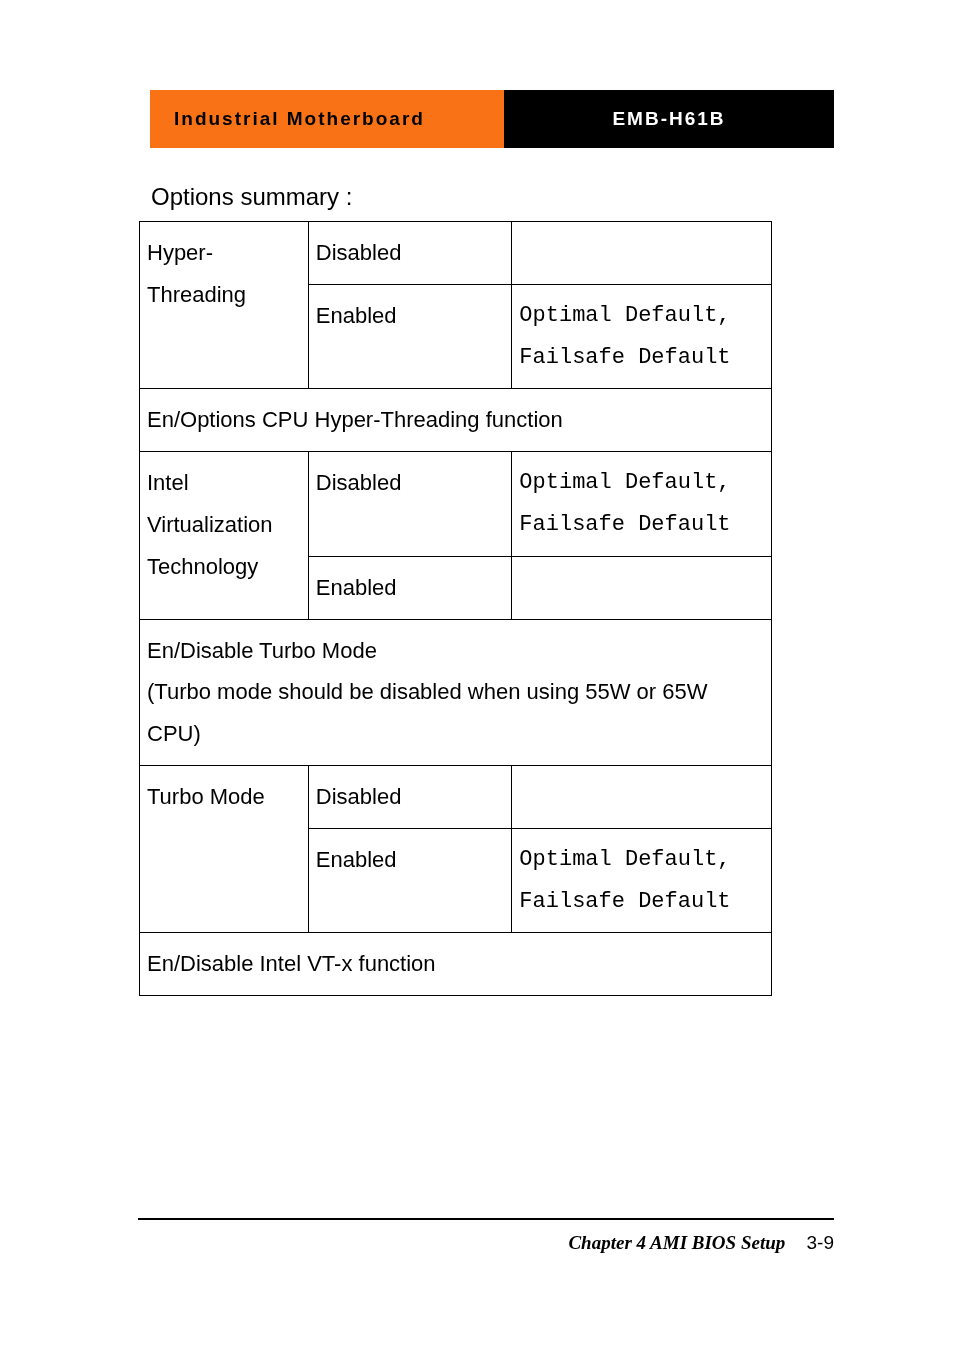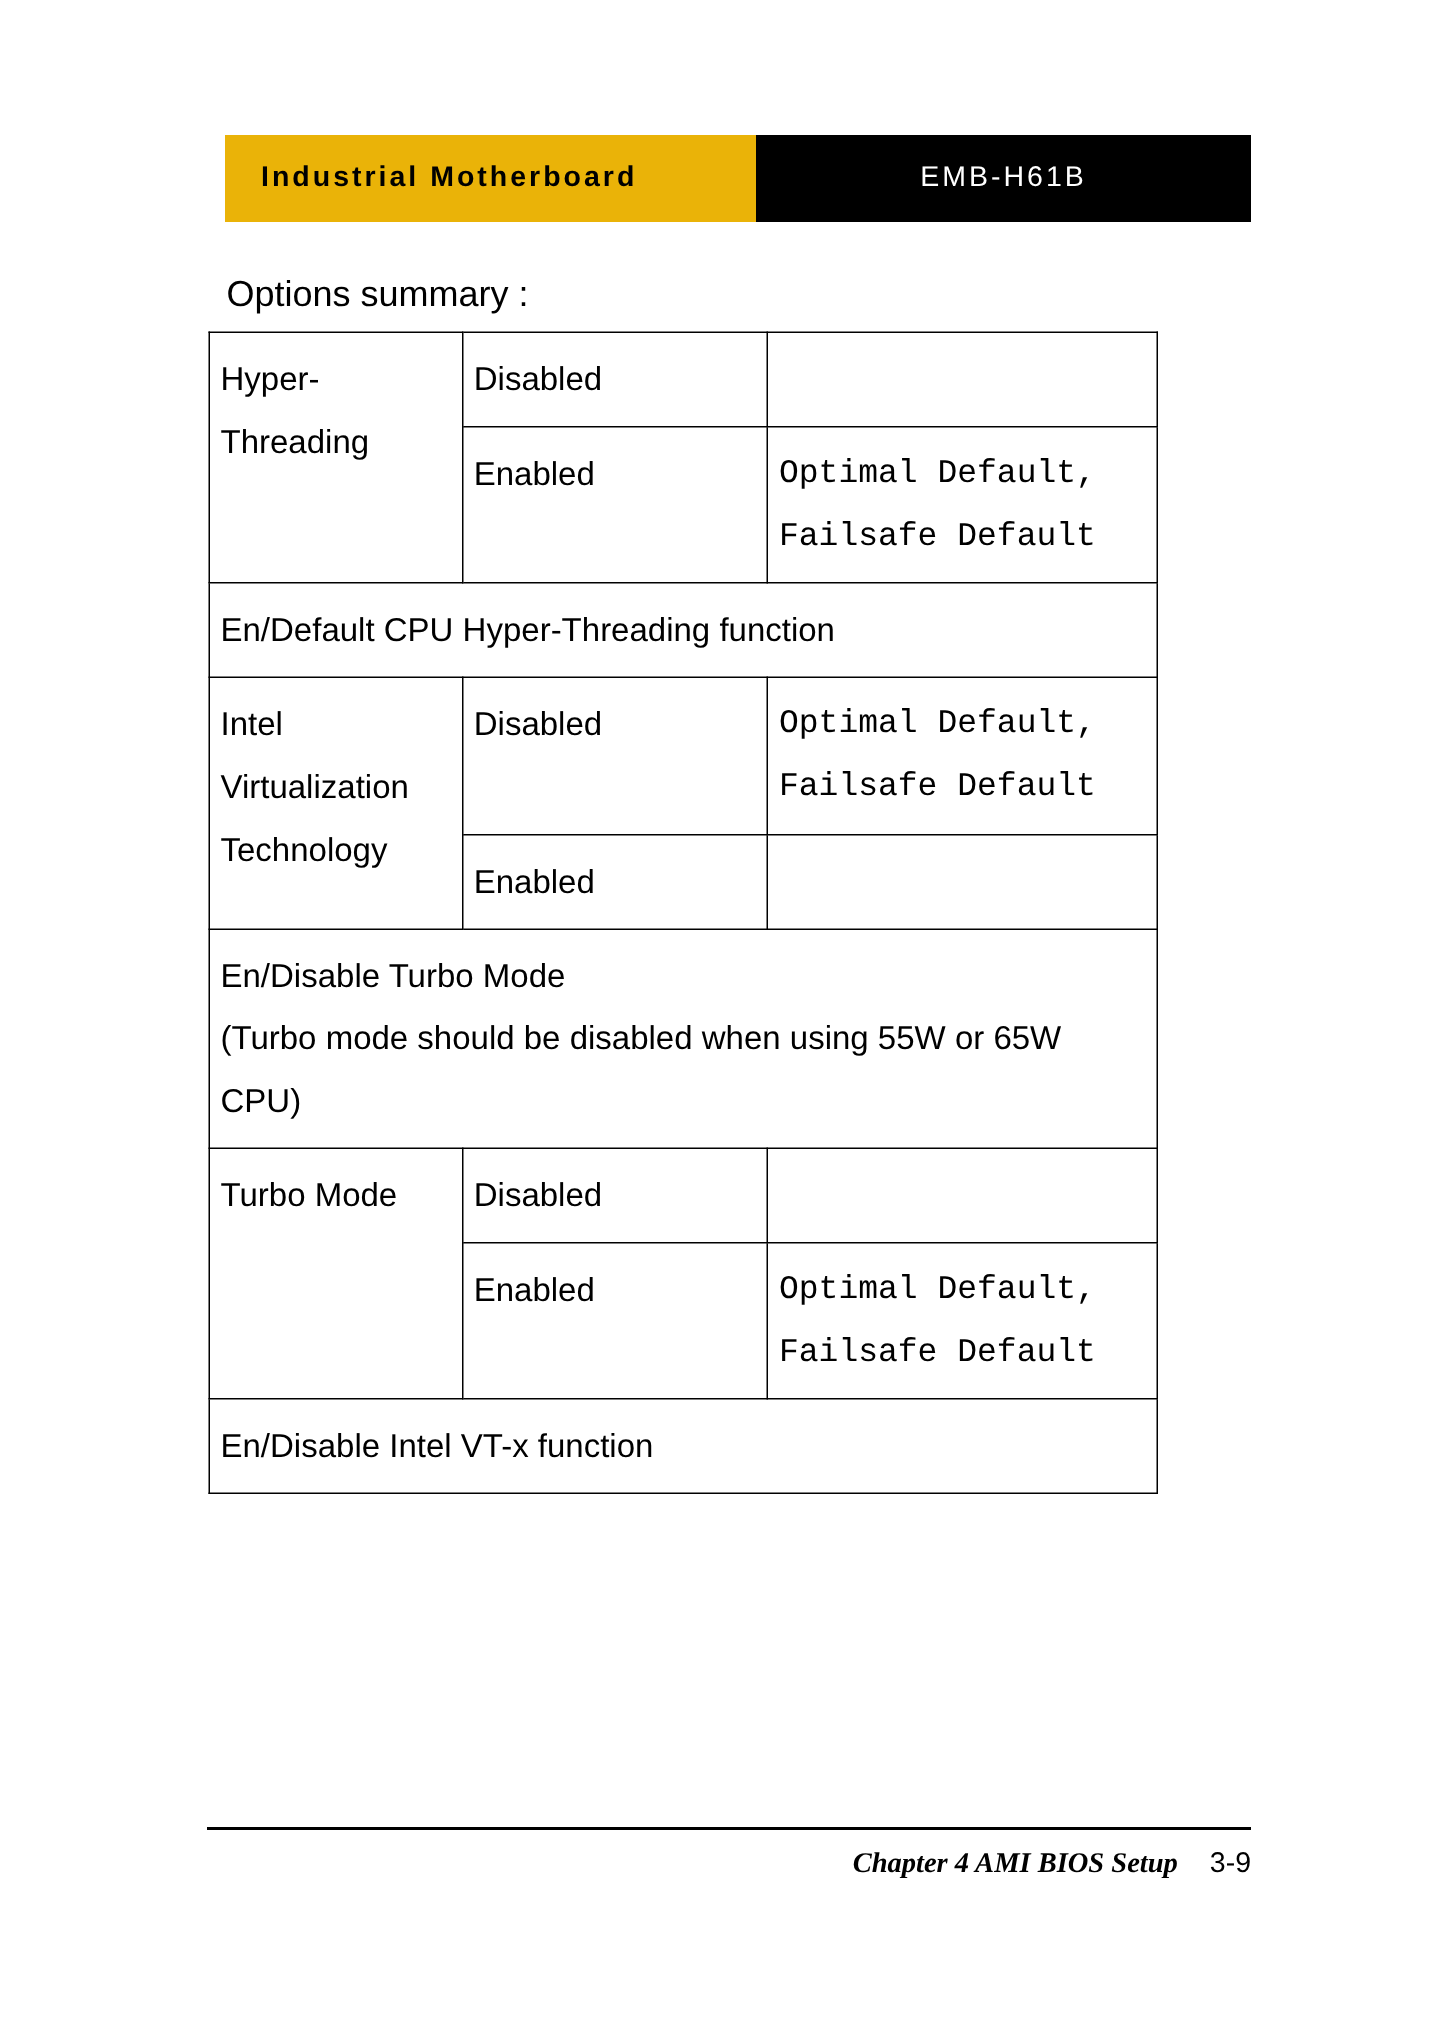--- a/index.html
+++ b/index.html
@@ -16,37 +16,37 @@
     }
     .header-band {
       position: absolute;
       top: 90px;
       left: 150px;
       right: 120px;
       height: 58px;
       display: flex;
     }
     .header-left {
-      background: #eab308;
+      background: #f97316;
       flex: 1;
       display: flex;
       align-items: center;
       padding-left: 24px;
       font-weight: bold;
       font-size: 19px;
       letter-spacing: 2px;
       color: #000;
     }
     .header-right {
       background: #000;
       flex: 1;
       display: flex;
       align-items: center;
       justify-content: center;
-      font-weight: normal;
+      font-weight: bold;
       font-size: 19px;
       letter-spacing: 2px;
       color: #fff;
     }
     .options-title {
       position: absolute;
       top: 183px;
       left: 120px;
       font-size: 24px;
       color: #000;
@@ -117,21 +117,21 @@
       <tr>
     <td class="col1" rowspan="2">Hyper-Threading</td>
     <td class="col2">Disabled</td>
     <td class="col3"></td>
   </tr>
   <tr>
     <td class="col2">Enabled</td>
     <td class="col3">Optimal Default, Failsafe Default</td>
   </tr>
   <tr>
-    <td colspan="3">En/Default CPU Hyper-Threading function</td>
+    <td colspan="3">En/Options CPU Hyper-Threading function</td>
   </tr>
   <tr>
     <td class="col1" rowspan="2">Intel Virtualization Technology</td>
     <td class="col2">Disabled</td>
     <td class="col3">Optimal Default, Failsafe Default</td>
   </tr>
   <tr>
     <td class="col2">Enabled</td>
     <td class="col3"></td>
   </tr>

